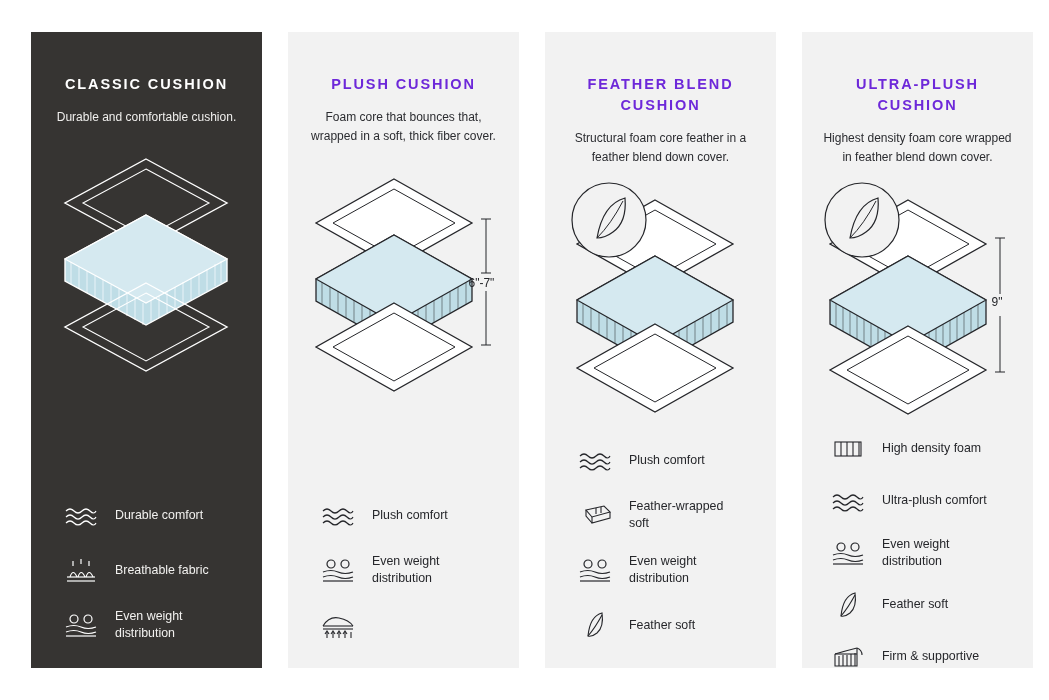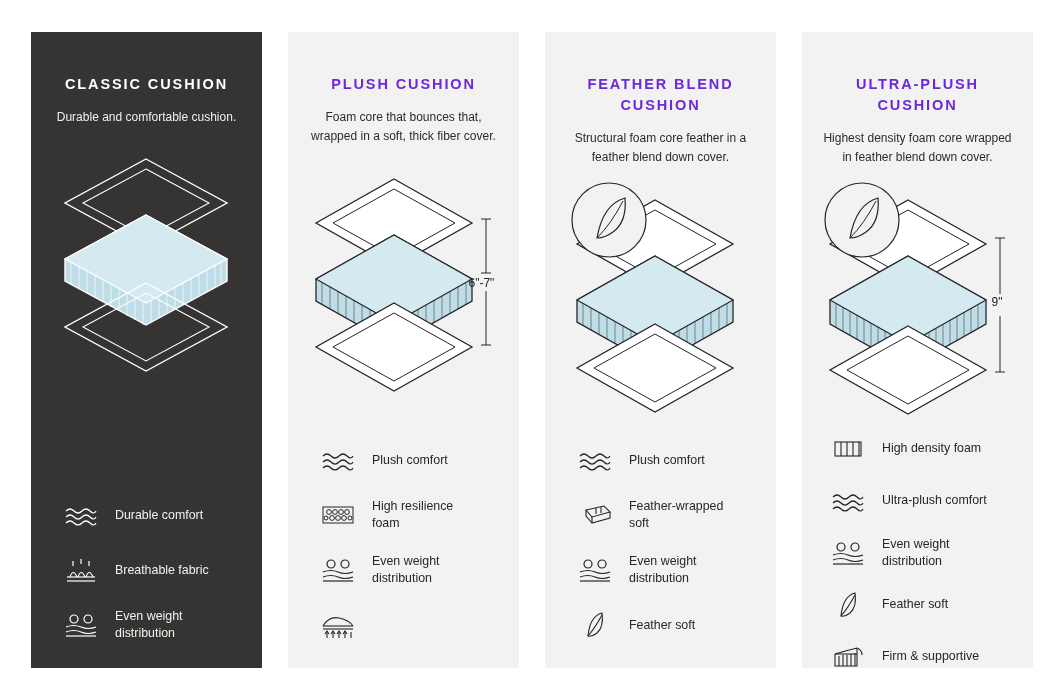--- a/index.html
+++ b/index.html
@@ -235,37 +235,20 @@
     <div class="features">
       <div class="feature">
         <span class="feat-icon">
           <svg width="34" height="22" viewBox="0 0 34 22" fill="none" stroke="#25262a" stroke-width="1.2">
             <path d="M2 7 q4 -4 8 0 t8 0 t8 0 t6 0"></path>
             <path d="M2 13 q4 -4 8 0 t8 0 t8 0 t6 0"></path>
             <path d="M2 19 q4 -4 8 0 t8 0 t8 0 t6 0"></path>
           </svg>
         </span>
         <span class="feat-label">Plush comfort</span>
-      </div>
-      <div class="feature">
-        <span class="feat-icon">
-          <svg width="34" height="26" viewBox="0 0 34 26" fill="none" stroke="#25262a" stroke-width="1">
-            <rect x="2" y="5" width="30" height="16"></rect>
-            <circle cx="8" cy="10" r="2.4"></circle>
-              <circle cx="14" cy="10" r="2.4"></circle>
-              <circle cx="20" cy="10" r="2.4"></circle>
-              <circle cx="26" cy="10" r="2.4"></circle>
-            <circle cx="11" cy="16" r="2.4"></circle>
-              <circle cx="17" cy="16" r="2.4"></circle>
-              <circle cx="23" cy="16" r="2.4"></circle>
-            <circle cx="5" cy="16" r="2"></circle>
-              <circle cx="29" cy="16" r="2"></circle>
-          </svg>
-        </span>
-        <span class="feat-label">High resilience foam</span>
       </div>
       <div class="feature">
         <span class="feat-icon">
           <svg width="34" height="26" viewBox="0 0 34 26" fill="none" stroke="#25262a" stroke-width="1.2">
             <circle cx="10" cy="7" r="4"></circle>
             <circle cx="24" cy="7" r="4"></circle>
             <path d="M2 15 q8 -3 15 0 t15 0"></path>
             <path d="M2 20 q8 -3 15 0 t15 0"></path>
             <path d="M2 24 h30"></path>
           </svg>

